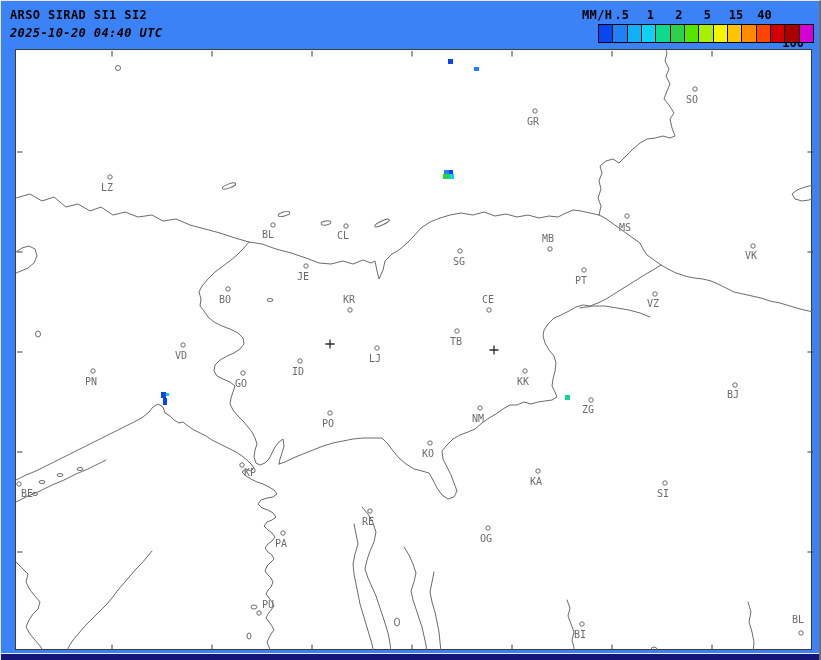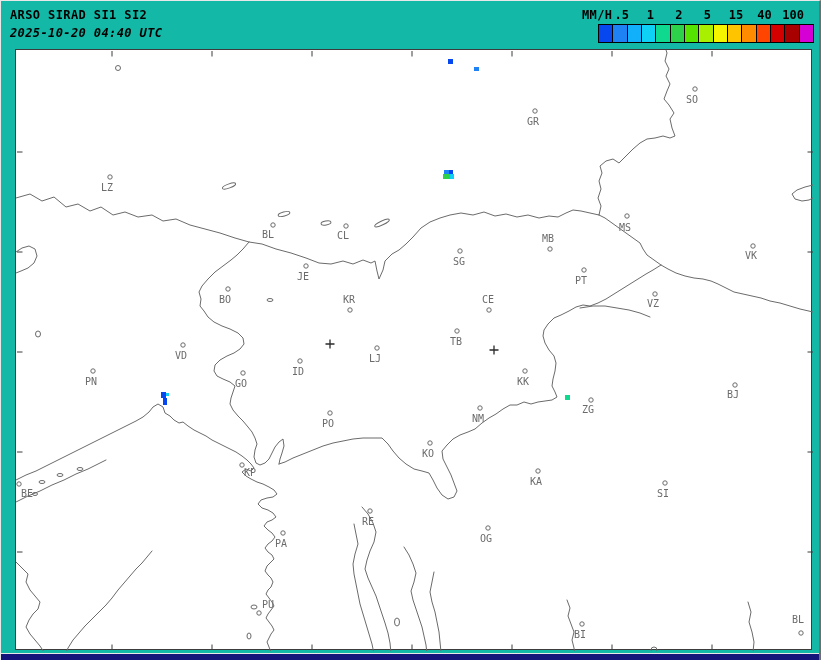--- a/index.html
+++ b/index.html
@@ -1,17 +1,17 @@
 <!DOCTYPE html>
 <html><head>
 <meta charset="utf-8">
 <style>
   html,body{margin:0;padding:0;background:#9a9a9a;}
   #window{
-    position:relative;width:821px;height:660px;background:#14b8a6;
+    position:relative;width:821px;height:660px;background:#3b82f6;
     box-sizing:border-box;overflow:hidden;
     border-left:1px solid #e8e8e8;border-top:1px solid #e8e8e8;border-right:2px solid #6e6e6e;
     font-family:"DejaVu Sans Mono", monospace;
   }
   .hdr-text{position:absolute;color:#000;font-weight:bold;font-size:12px;line-height:14px;white-space:pre;letter-spacing:.4px;}
   #title1{left:9px;top:7px;}
   #title2{left:9px;top:25px;font-style:italic;}
   #units{left:566px;top:7px;margin-left:15px;}
   .scale-num{position:absolute;top:7px;transform:translateX(-50%);color:#000;font-weight:bold;font-size:12px;}
   #legend-title{left:360px;top:25px;width:236px;text-align:right;}
@@ -40,21 +40,21 @@
   <div class="hdr-text" id="title1">ARSO SIRAD SI1 SI2</div>
   <div class="hdr-text" id="title2">2025-10-20 04:40 UTC</div>
   <div class="hdr-text" id="units">MM/H</div>
   <div id="scale-labels">
       <span class="scale-num" style="left: 620.832px;">.5</span>
       <span class="scale-num" style="left: 649.372px;">1</span>
       <span class="scale-num" style="left: 677.912px;">2</span>
       <span class="scale-num" style="left: 706.452px;">5</span>
       <span class="scale-num" style="left: 734.992px;">15</span>
       <span class="scale-num" style="left: 763.532px;">40</span>
-      <span class="scale-num" style="left: 792.072px;">100</span>
+      <span class="scale-num" style="left: 792.072px; margin-top: 28px;">100</span>
     </div>
   <div id="color-scale">
       <div class="scale-cell" style="background: rgb(7, 71, 240);"></div>
       <div class="scale-cell" style="background: rgb(30, 130, 245);"></div>
       <div class="scale-cell" style="background: rgb(18, 175, 250);"></div>
       <div class="scale-cell" style="background: rgb(15, 208, 245);"></div>
       <div class="scale-cell" style="background: rgb(14, 217, 143);"></div>
       <div class="scale-cell" style="background: rgb(46, 210, 74);"></div>
       <div class="scale-cell" style="background: rgb(85, 228, 0);"></div>
       <div class="scale-cell" style="background: rgb(168, 240, 0);"></div>

